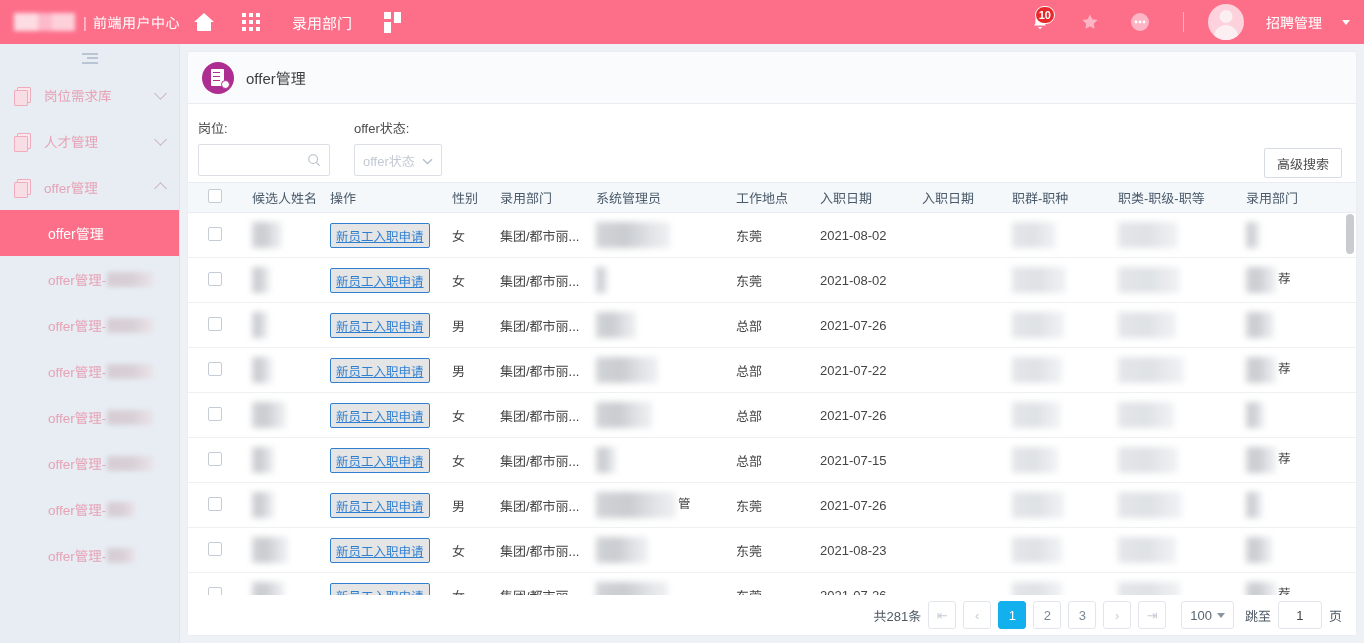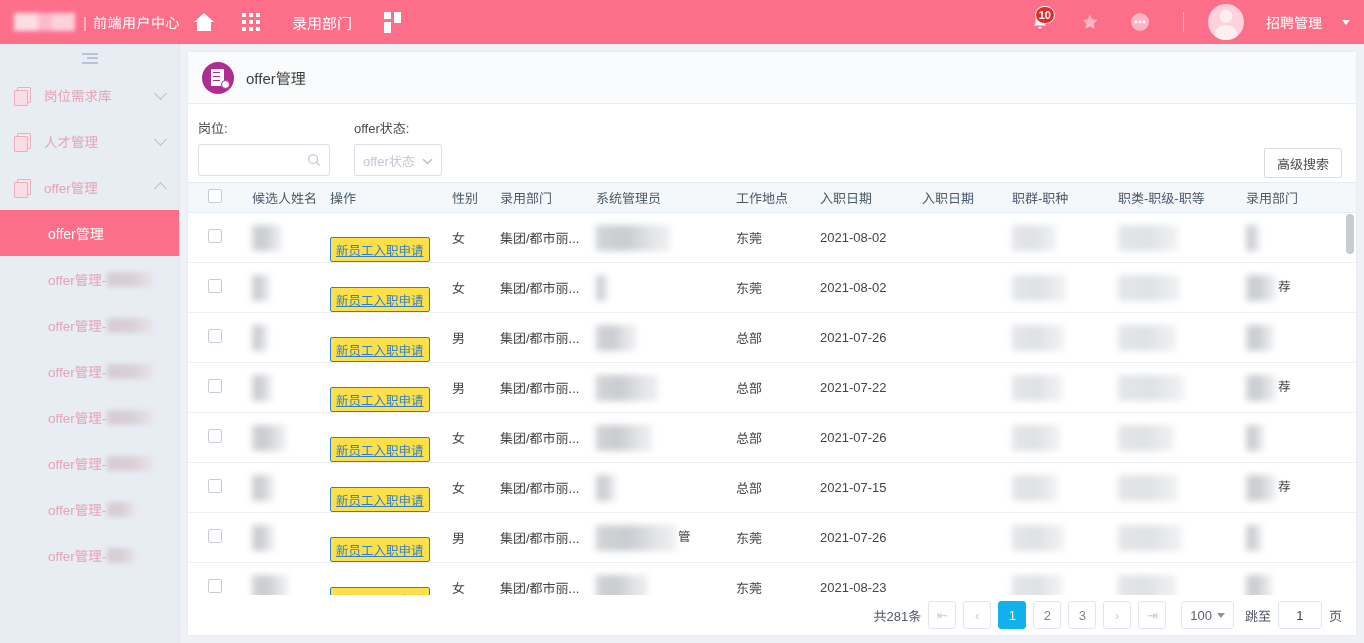--- a/index.html
+++ b/index.html
@@ -219,22 +219,22 @@
   tbody td {
     height: 45px; font-size: 13px; color: #444; border-bottom: 1px solid #eef1f4;
     padding: 0 6px; white-space: nowrap; overflow: hidden;
   }
   .cbx {
     width: 14px; height: 14px; border: 1px solid #c5ccd6; border-radius: 2px;
     background: #fff; display: inline-block;
   }
   .op-btn {
     display: inline-block; border: 1px solid #2f7fd1; color: #2f7fd1;
-    font-size: 12.5px; padding: 2px 5px; border-radius: 2px; background: #fde047;
-    cursor: pointer; text-decoration: underline; margin-top: 24px;
+    font-size: 12.5px; padding: 2px 5px; border-radius: 2px; background: #e5e5e5;
+    cursor: pointer; text-decoration: underline;
   }
   .blk {
     display: inline-block; height: 16px; border-radius: 1px;
     background: linear-gradient(90deg,#d2d4d7 0%,#c9ccd0 40%,#e2e4e7 75%,#eff0f2 100%);
     filter: blur(3px); vertical-align: middle;
   }
   .blk.lite { background: linear-gradient(90deg,#e4e6e9 0%,#dfe2e5 50%,#f1f2f4 100%); }
   .blk.tall { height: 26px; }
   .tail { color: #3c3c3c; font-size: 12.5px; margin-left: 2px; }
 

